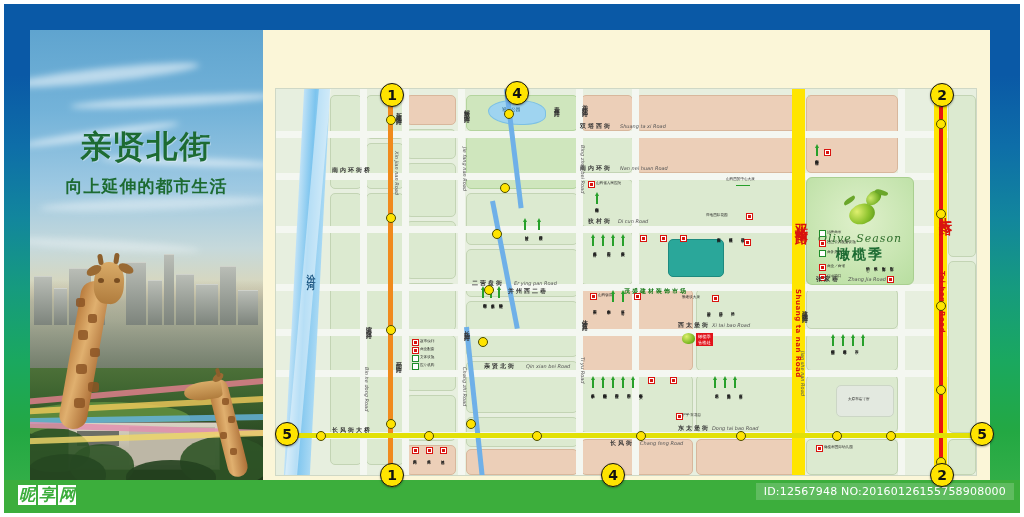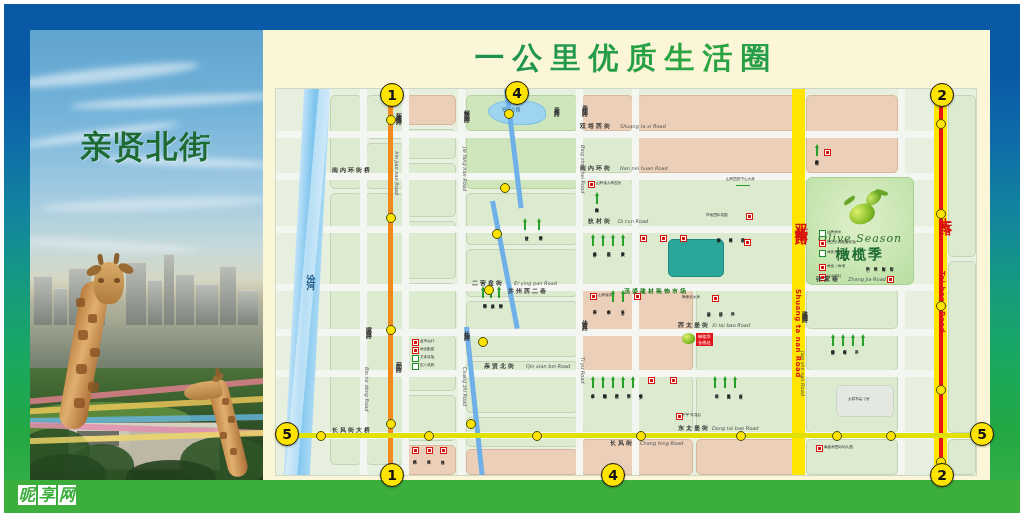--- a/index.html
+++ b/index.html
@@ -215,25 +215,25 @@
       <div class="g-spot" style="left:198px;top:386px;width:7px;height:7px;"></div>
       <div class="g-spot" style="left:190px;top:402px;width:7px;height:7px;"></div>
       <div class="g-spot" style="left:200px;top:418px;width:7px;height:7px;"></div>
       <div class="g-head" style="left:154px;top:352px;width:38px;height:18px;transform:rotate(-8deg);border-radius:50% 20% 20% 50%;"></div>
       <div class="g-ear" style="left:182px;top:344px;width:12px;height:7px;transform:rotate(-34deg);"></div>
       <div class="g-horn" style="left:186px;top:338px;width:4px;height:9px;transform:rotate(-16deg);"></div>
     </div>
 
     <div class="ptitle">
       <div class="t1">亲贤北街</div>
+      <div class="t2">向上延伸的都市生活</div>
     </div>
   </div>
 
   <div class="mappanel"></div>
-  <div class="maptitle"><span>一公里优质生活圈</span></div>
 
   <div class="mapbox">
 
     <div class="blk" style="left:54px;top:6px;width:30px;height:92px;"></div>
     <div class="blk" style="left:54px;top:104px;width:30px;height:270px;"></div>
     <div class="blk" style="left:90px;top:6px;width:36px;height:42px;"></div>
     <div class="blk" style="left:90px;top:54px;width:36px;height:44px;"></div>
     <div class="blk" style="left:90px;top:104px;width:36px;height:270px;"></div>
 
     <div class="blk pink" style="left:130px;top:6px;width:48px;height:28px;"></div>
@@ -571,15 +571,16 @@
   <div class="marker" style="left:930px;top:463px;">2</div>
 
   <div class="botbar">
     <div class="logo">
       <div class="logocn">
         <span>昵</span>
         <span>享</span>
         <span>网</span>
       </div>
     </div>
+    <div class="idbox">ID:12567948 NO:20160126155758908000</div>
   </div>
 
 </div>
 
 </body></html>

